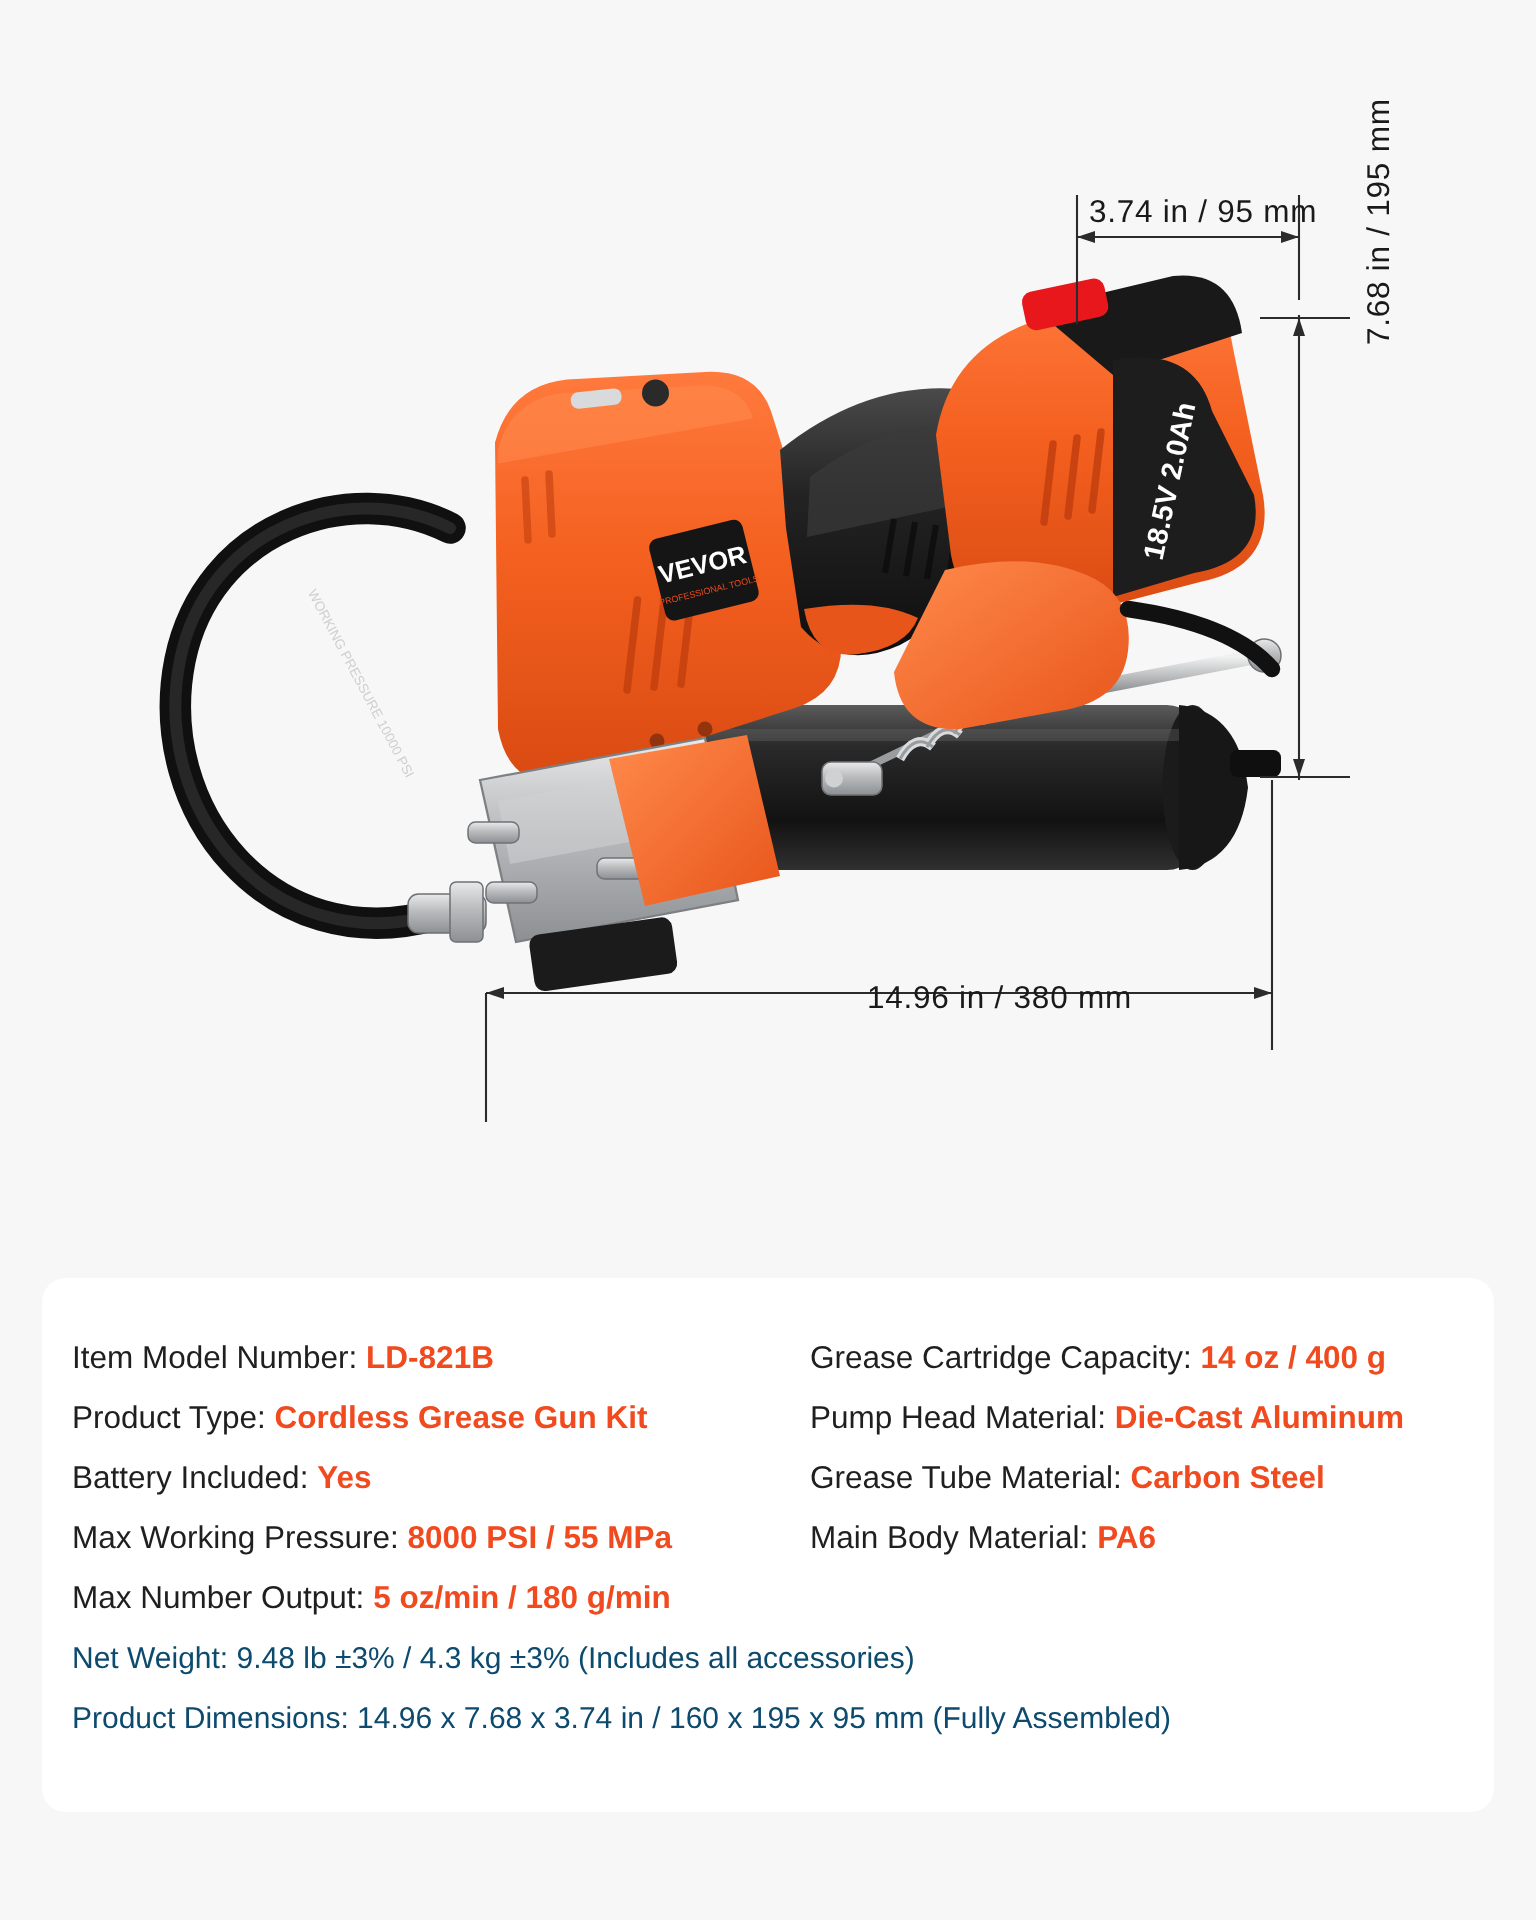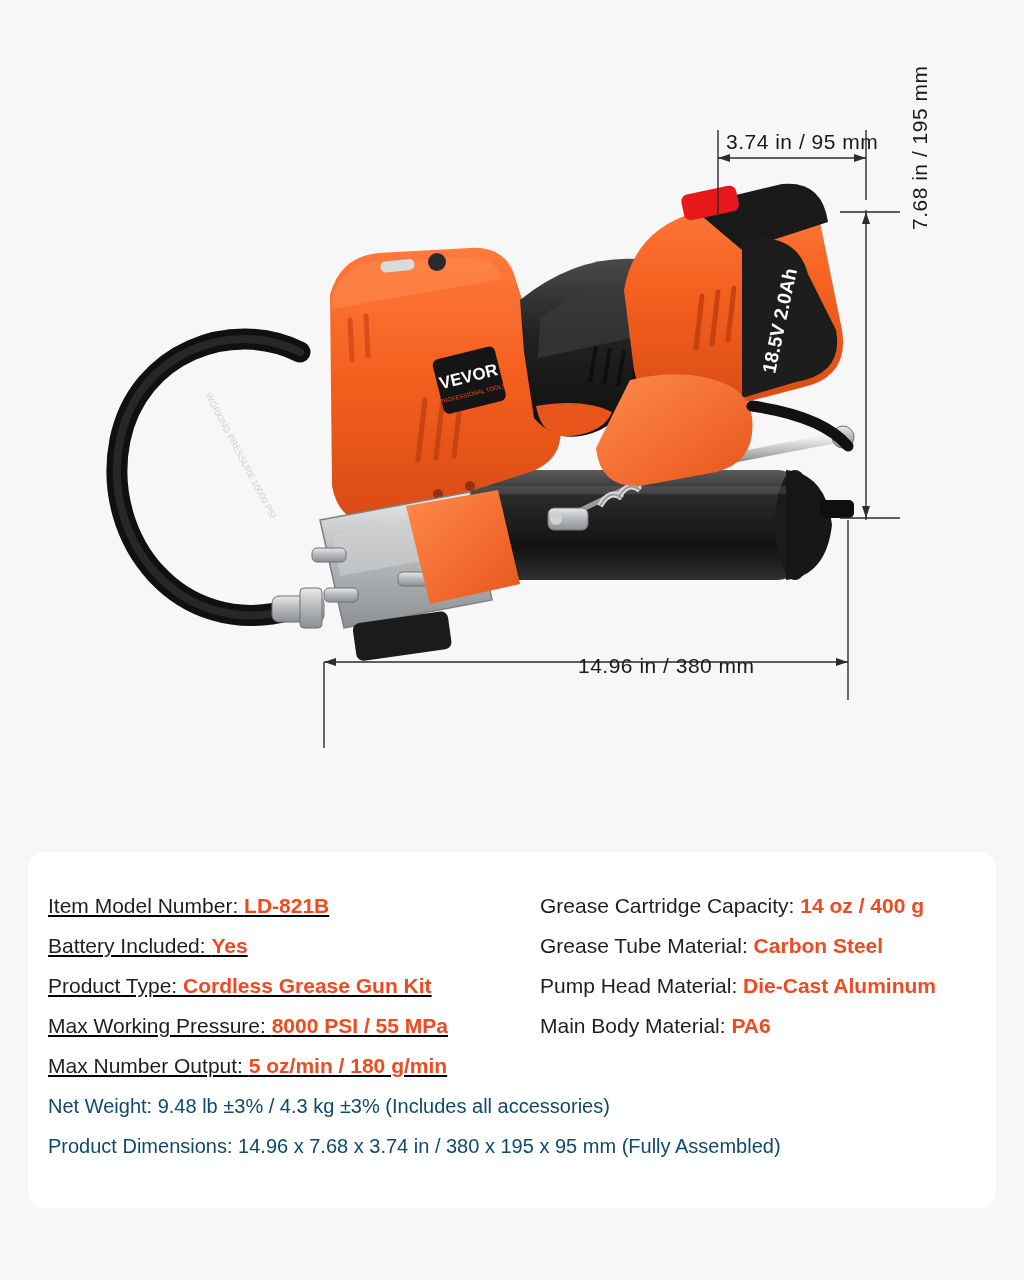--- a/index.html
+++ b/index.html
@@ -47,21 +47,21 @@
   .spec-inner {
     position: absolute;
     left: 20px;
     top: 34px;
     width: 928px;
   }
   .spec-cols {
     display: flex;
     gap: 0px;
   }
-  .col-left { width: 492px; text-decoration: underline; }
+  .col-left { width: 492px; }
   .col-right { width: 436px; }
   .spec-row {
     font-size: 21px;
     line-height: 40px;
     color: #1f1f1f;
     white-space: nowrap;
   }
   .spec-row .label { font-weight: 400; }
   .spec-row .value { font-weight: 700; color: #f04a1e; }
   .spec-wide {
@@ -263,50 +263,50 @@
   </div>
 
   <div class="spec-card">
     <div class="spec-inner">
       <div class="spec-cols">
         <div class="col-left">
           <div class="spec-row">
             <span class="label">Item Model Number: </span><span class="value">LD-821B</span>
           </div>
           <div class="spec-row">
+            <span class="label">Product Type: </span><span class="value">Cordless Grease Gun Kit</span>
+          </div>
+          <div class="spec-row">
             <span class="label">Battery Included: </span><span class="value">Yes</span>
-          </div>
-          <div class="spec-row">
-            <span class="label">Product Type: </span><span class="value">Cordless Grease Gun Kit</span>
           </div>
           <div class="spec-row">
             <span class="label">Max Working Pressure: </span><span class="value">8000 PSI / 55 MPa</span>
           </div>
           <div class="spec-row">
             <span class="label">Max Number Output: </span><span class="value">5 oz/min / 180 g/min</span>
           </div>
         </div>
         <div class="col-right">
           <div class="spec-row">
             <span class="label">Grease Cartridge Capacity: </span><span class="value">14 oz / 400 g</span>
           </div>
           <div class="spec-row">
+            <span class="label">Pump Head Material: </span><span class="value">Die-Cast Aluminum</span>
+          </div>
+          <div class="spec-row">
             <span class="label">Grease Tube Material: </span><span class="value">Carbon Steel</span>
-          </div>
-          <div class="spec-row">
-            <span class="label">Pump Head Material: </span><span class="value">Die-Cast Aluminum</span>
           </div>
           <div class="spec-row">
             <span class="label">Main Body Material: </span><span class="value">PA6</span>
           </div>
         </div>
       </div>
 
       <div class="spec-wide">
         <span class="label">Net Weight: </span><span class="value">9.48 lb ±3% / 4.3 kg ±3% (Includes all accessories)</span>
       </div>
       <div class="spec-wide">
-        <span class="label">Product Dimensions: </span><span class="value">14.96 x 7.68 x 3.74 in / 380 x 195 x 95 mm (Fully Assembled)</span>
+        <span class="label">Product Dimensions: </span><span class="value">14.96 x 7.68 x 3.74 in / 160 x 195 x 95 mm (Fully Assembled)</span>
       </div>
     </div>
   </div>
 
 </div>
 
 </body></html>

